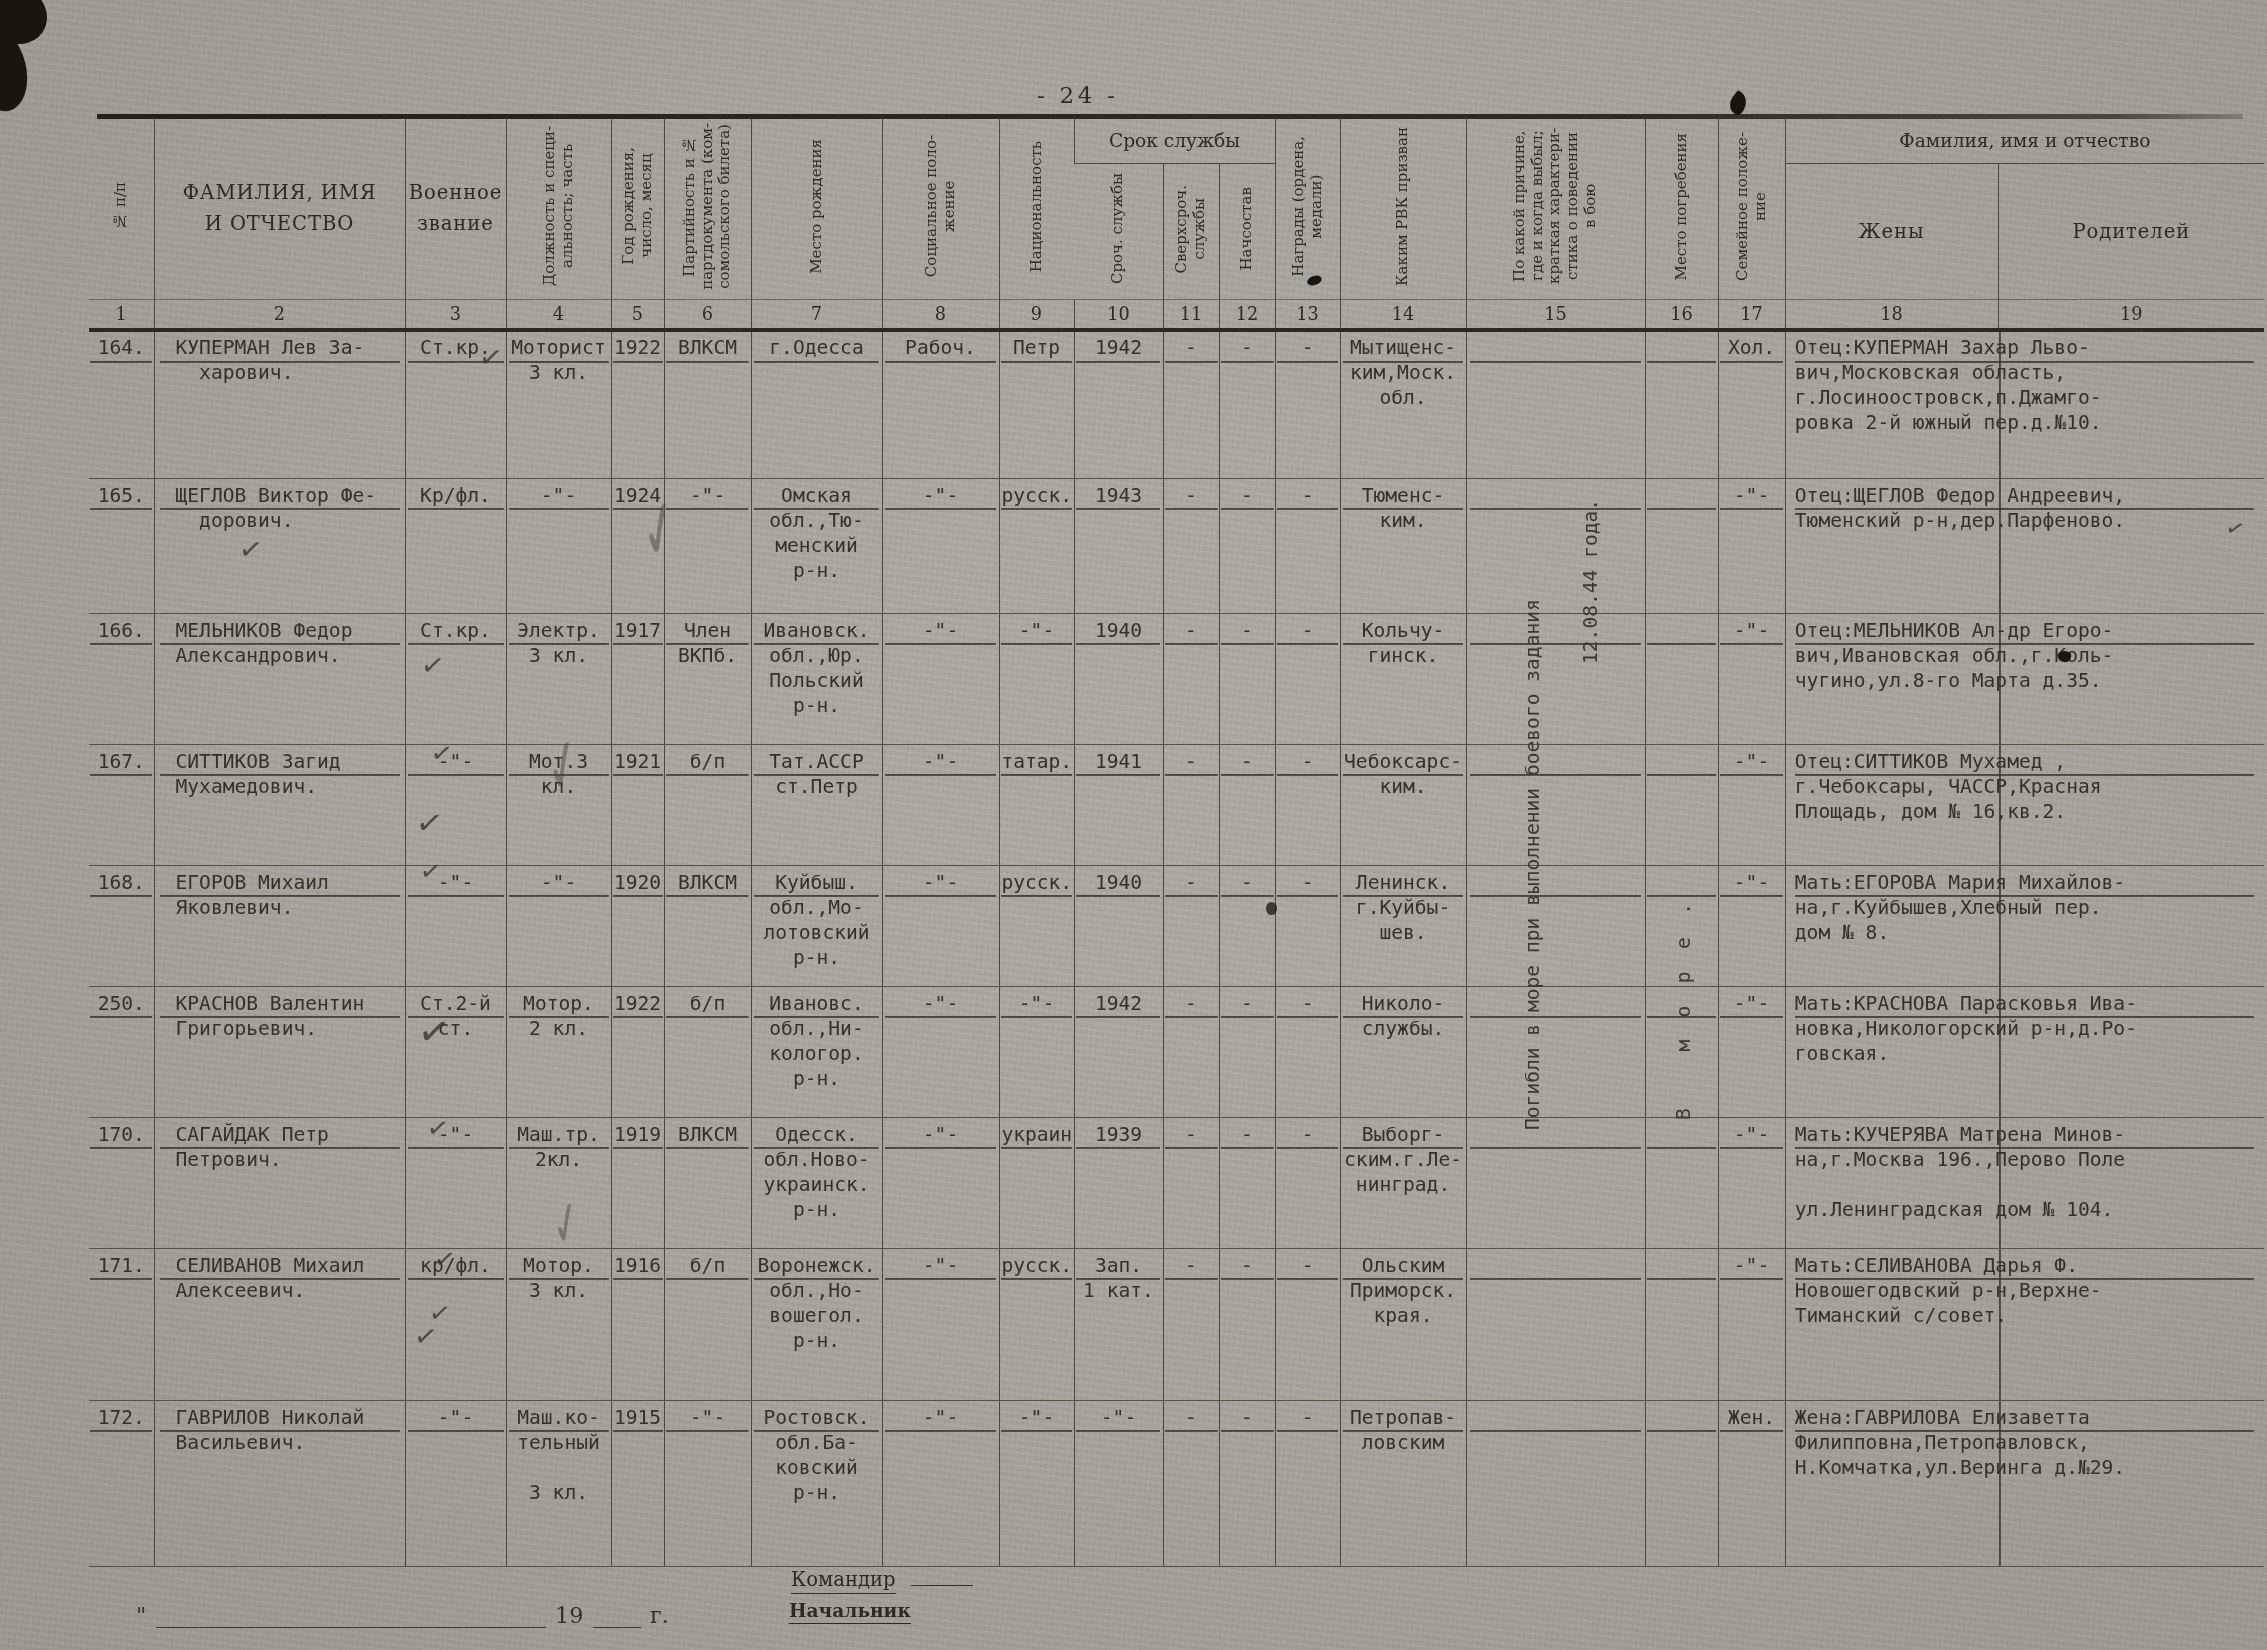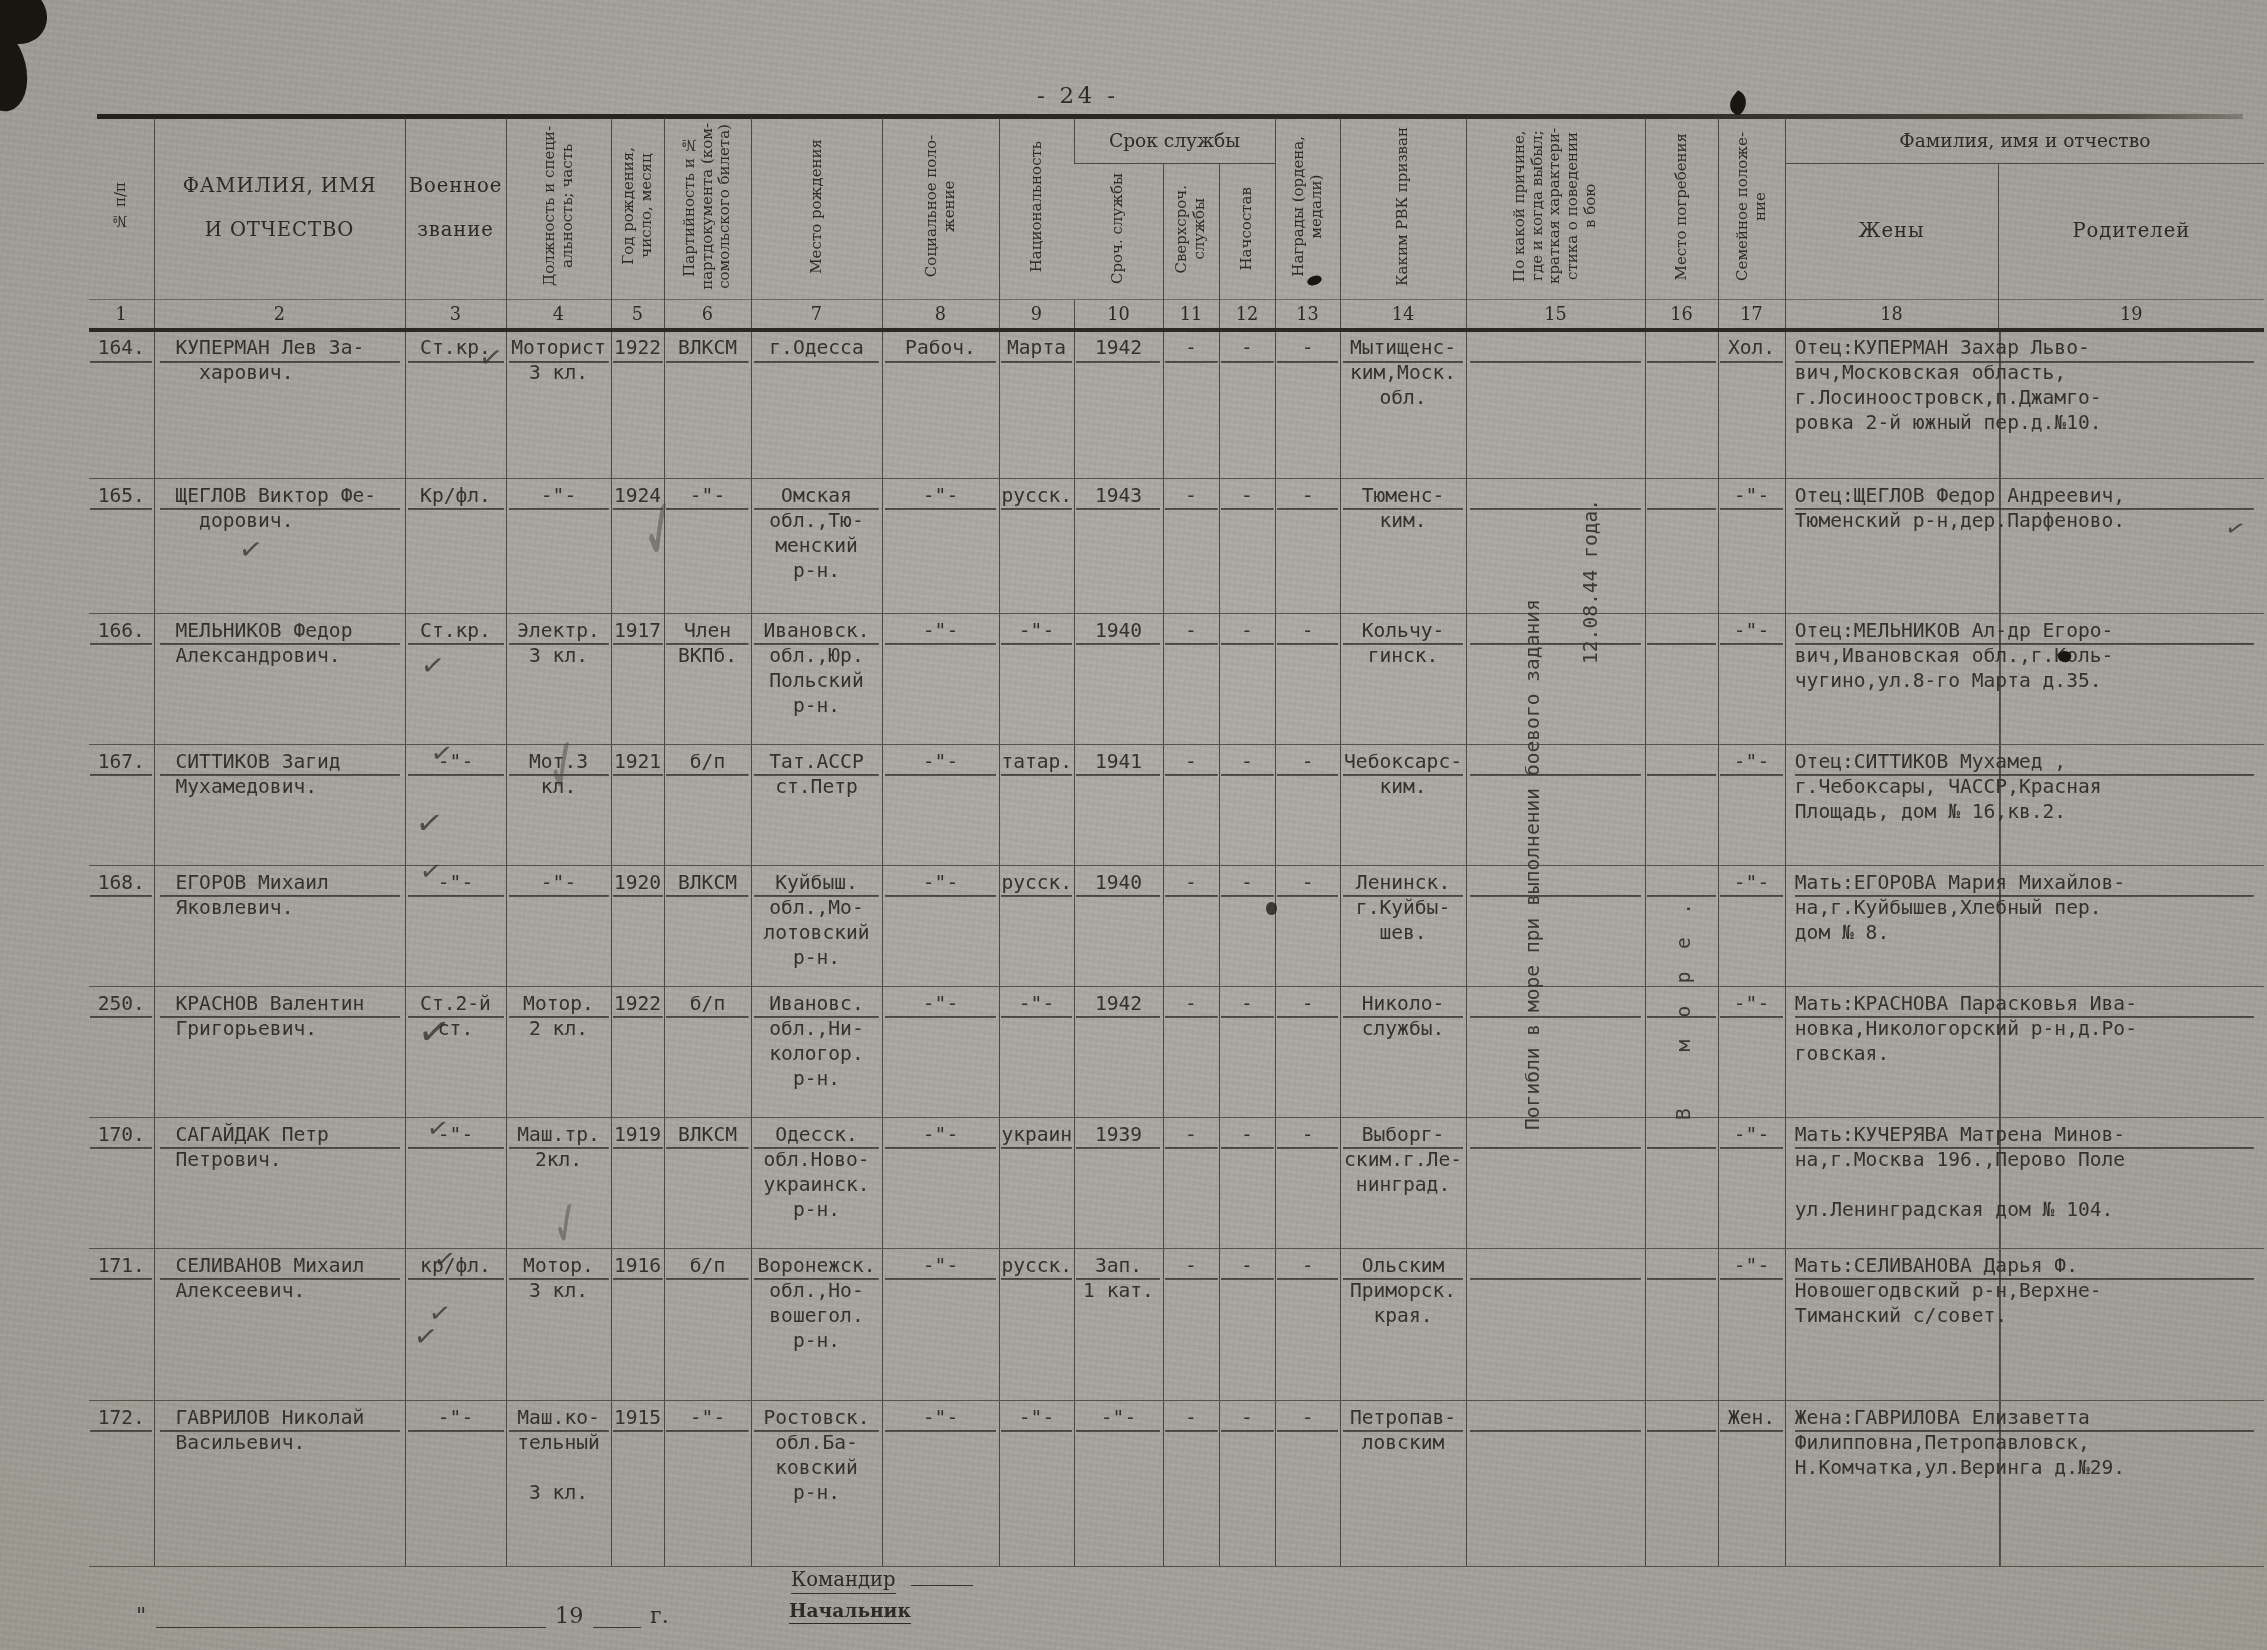--- a/index.html
+++ b/index.html
@@ -18,21 +18,21 @@
   .topline { position:absolute; left:97px; top:114px; width:2146px; height:4.7px;
     background:linear-gradient(90deg,#23211c 0%, #2e2c26 72%, #4a463d 94%, rgba(70,66,58,0.35) 100%); }
 
   table.sheet { position:absolute; left:89px; top:118px; width:2172px;
     border-collapse:collapse; table-layout:fixed; z-index:1; }
   th, td { border-left:1.9px solid #4a473f; padding:0; font-weight:normal; }
   th:first-child, td:first-child { border-left:none; }
 
   tr.h1 { height:45px; }
   tr.h2 { height:136px; }
-  th.hh { font-size:19.6px; line-height:44px; text-align:center; vertical-align:middle;
+  th.hh { font-size:19.6px; line-height:31px; text-align:center; vertical-align:middle;
           white-space:pre-line; letter-spacing:0.9px; }
   th.grp { font-size:18.6px; text-align:center; vertical-align:middle; border-bottom:1.9px solid #4a473f; }
   th.vth { text-align:center; vertical-align:middle; overflow:visible; }
   .vh { display:inline-block; writing-mode:vertical-rl; transform:rotate(180deg);
         white-space:pre-line; font-size:15px; line-height:17.7px; text-align:center; }
   tr.hn th { height:28px; font-size:17.7px; text-align:center; vertical-align:middle;
              border-top:0.9px solid rgba(92,88,78,0.8); border-bottom:4.7px solid #2a2822; }
 
   td.tc { font-family:"DejaVu Sans Mono", monospace; font-size:19.6px; line-height:25px;
           color:#33312b; text-align:center; vertical-align:top; white-space:pre-wrap;
@@ -163,21 +163,21 @@
       <td class="tc">164.</td>
       <td class="tc tl">КУПЕРМАН Лев За-
   харович.</td>
       <td class="tc">Ст.кр.</td>
       <td class="tc">Моторист
 3 кл.</td>
       <td class="tc">1922</td>
       <td class="tc">ВЛКСМ</td>
       <td class="tc">г.Одесса</td>
       <td class="tc">Рабоч.</td>
-      <td class="tc">Марта</td>
+      <td class="tc">Петр</td>
       <td class="tc">1942</td>
       <td class="tc">-</td>
       <td class="tc">-</td>
       <td class="tc">-</td>
       <td class="tc">Мытищенс-
 ким,Моск.
 обл.</td>
       <td class="tc"></td>
       <td class="tc"></td>
       <td class="tc">Хол.</td>

